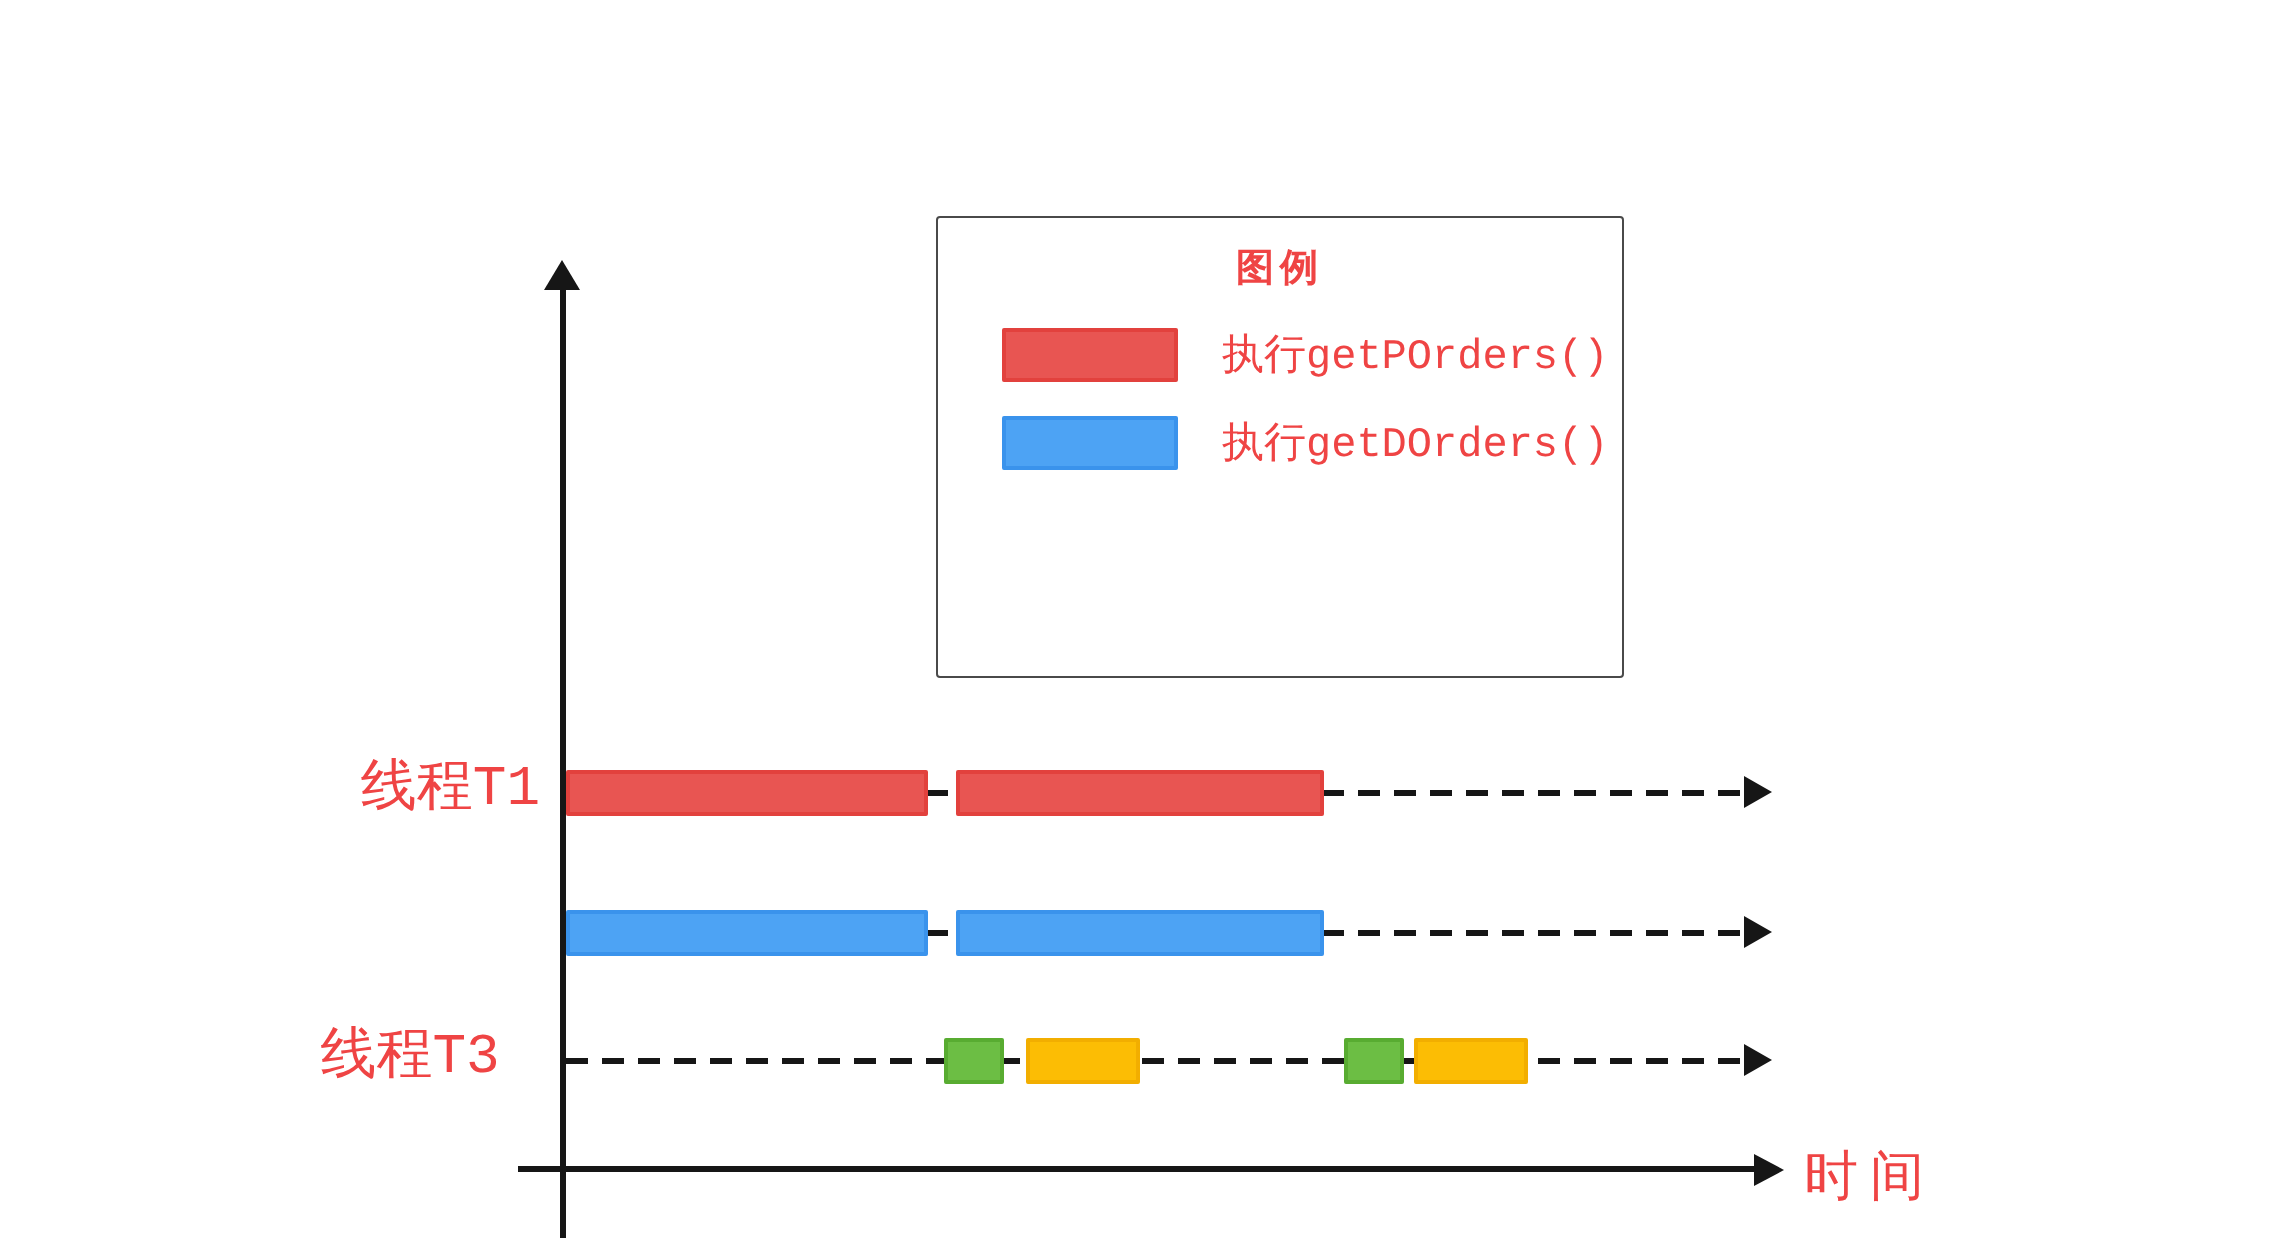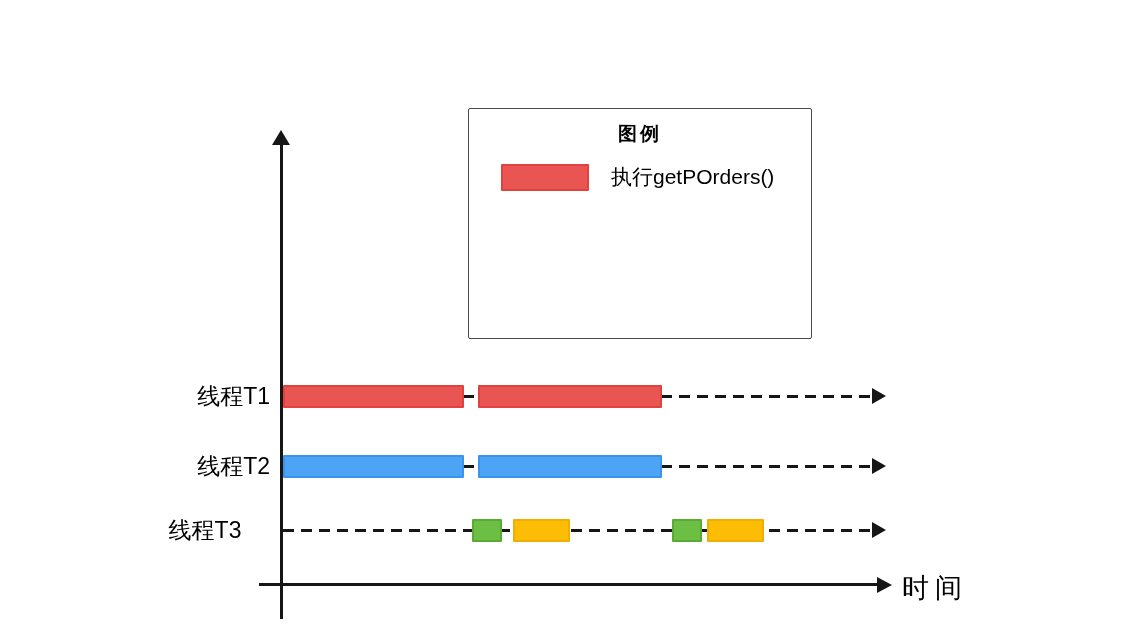--- a/index.html
+++ b/index.html
@@ -1,22 +1,22 @@
 <!DOCTYPE html>
 <html><head>
 <meta charset="utf-8">
 <style>
   html,body{margin:0;padding:0;}
   .canvas{
     position:relative;
     width:1106px;height:624px;
     background:#ffffff;
     overflow:hidden;
-    font-family:Liberation Sans, sans-serif;
-    color:#000000;
+    font-family:Liberation Mono, monospace;
+    color:#ef4444;
   }
   
   .legend{
     position:absolute;left:468px;top:108px;width:344px;height:231px;
     background:#ffffff;border:1.5px solid #4a4a4a;border-radius:2px;
     box-sizing:border-box;
   }
   .legend-title{
     position:absolute;left:0;top:12px;width:100%;
     text-align:center;font-size:19px;letter-spacing:3px;font-weight:600;
@@ -41,21 +41,21 @@
   .x-axis{position:absolute;left:259px;top:583px;width:619px;height:3px;background:#161616;}
   .x-arrow{
     position:absolute;left:877px;top:577px;width:0;height:0;
     border-top:8px solid transparent;border-bottom:8px solid transparent;
     border-left:15px solid #161616;
   }
   .x-label{position:absolute;left:902px;top:570px;font-size:27px;letter-spacing:6px;text-align:center;}
   
   .thread-label{
     position:absolute;left:140px;width:130px;height:34px;
-    text-align:right;font-size:23px;line-height:34px;white-space:nowrap;
+    text-align:right;font-size:28px;line-height:34px;white-space:nowrap;
   }
   .dashline{
     position:absolute;height:3px;
     background:repeating-linear-gradient(90deg,#161616 0 11px,transparent 11px 18px);
   }
   .rarrow{
     position:absolute;width:0;height:0;
     border-top:8px solid transparent;border-bottom:8px solid transparent;
     border-left:14px solid #161616;
   }
@@ -70,32 +70,35 @@
 <div class="canvas">
 
   <div class="legend">
     <div class="legend-title">图例</div>
 
     <div class="legend-row" style="top:54px">
       <span class="swatch" style="background: rgb(232, 85, 82); border-color: rgb(226, 65, 61);"></span>
       <span class="legend-label">执行getPOrders()</span>
     </div>
 
+    <div class="legend-row" style="top:98px">
+      <span class="swatch" style="background: rgb(77, 163, 244); border-color: rgb(58, 147, 236);"></span>
+      <span class="legend-label">执行getDOrders()</span>
+    </div>
 
 
   </div>
 
   <div class="y-axis"></div>
   <div class="y-arrow"></div>
   <div class="x-axis"></div>
   <div class="x-arrow"></div>
   <div class="x-label">时间</div>
 
   <div class="thread-label" id="tlabel-0" style="top: 379px;">线程T1</div>
-  <div class="thread-label" id="tlabel-1" style="top: 449px;">线程T2</div>
   <div class="thread-label" id="tlabel-2" style="top: 513px; text-align: center;">线程T3</div>
 
   <div id="rows" style="position:absolute;inset:0;">
       <div class="dashline" style="left: 283px; top: 394.5px; width: 589px;"></div>
       <div class="rarrow" style="left: 872px; top: 388px;"></div>
       <div class="bar" style="left: 283px; width: 181px; top: 384.5px; height: 23px; background: rgb(232, 85, 82); border-color: rgb(226, 65, 61);"></div>
       <div class="bar" style="left: 478px; width: 184px; top: 384.5px; height: 23px; background: rgb(232, 85, 82); border-color: rgb(226, 65, 61);"></div>
       <div class="dashline" style="left: 283px; top: 464.5px; width: 589px;"></div>
       <div class="rarrow" style="left: 872px; top: 458px;"></div>
       <div class="bar" style="left: 283px; width: 181px; top: 454.5px; height: 23px; background: rgb(77, 163, 244); border-color: rgb(58, 147, 236);"></div>

